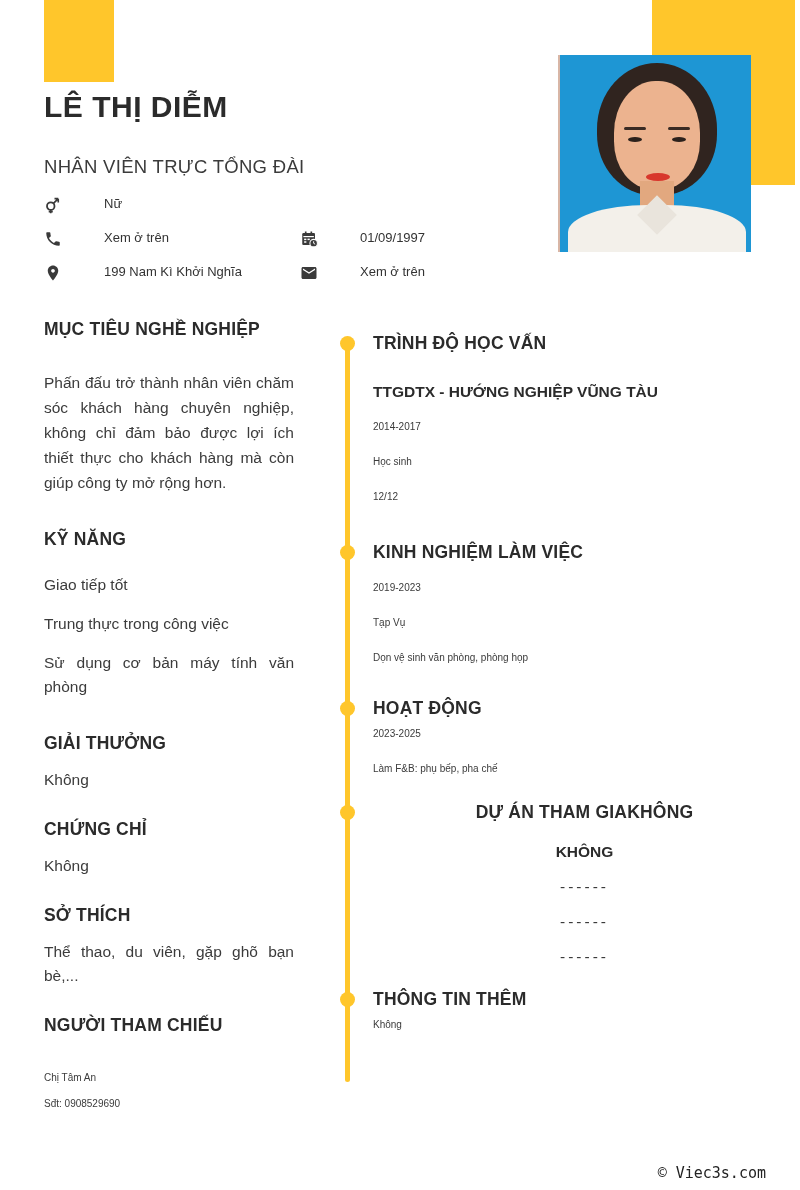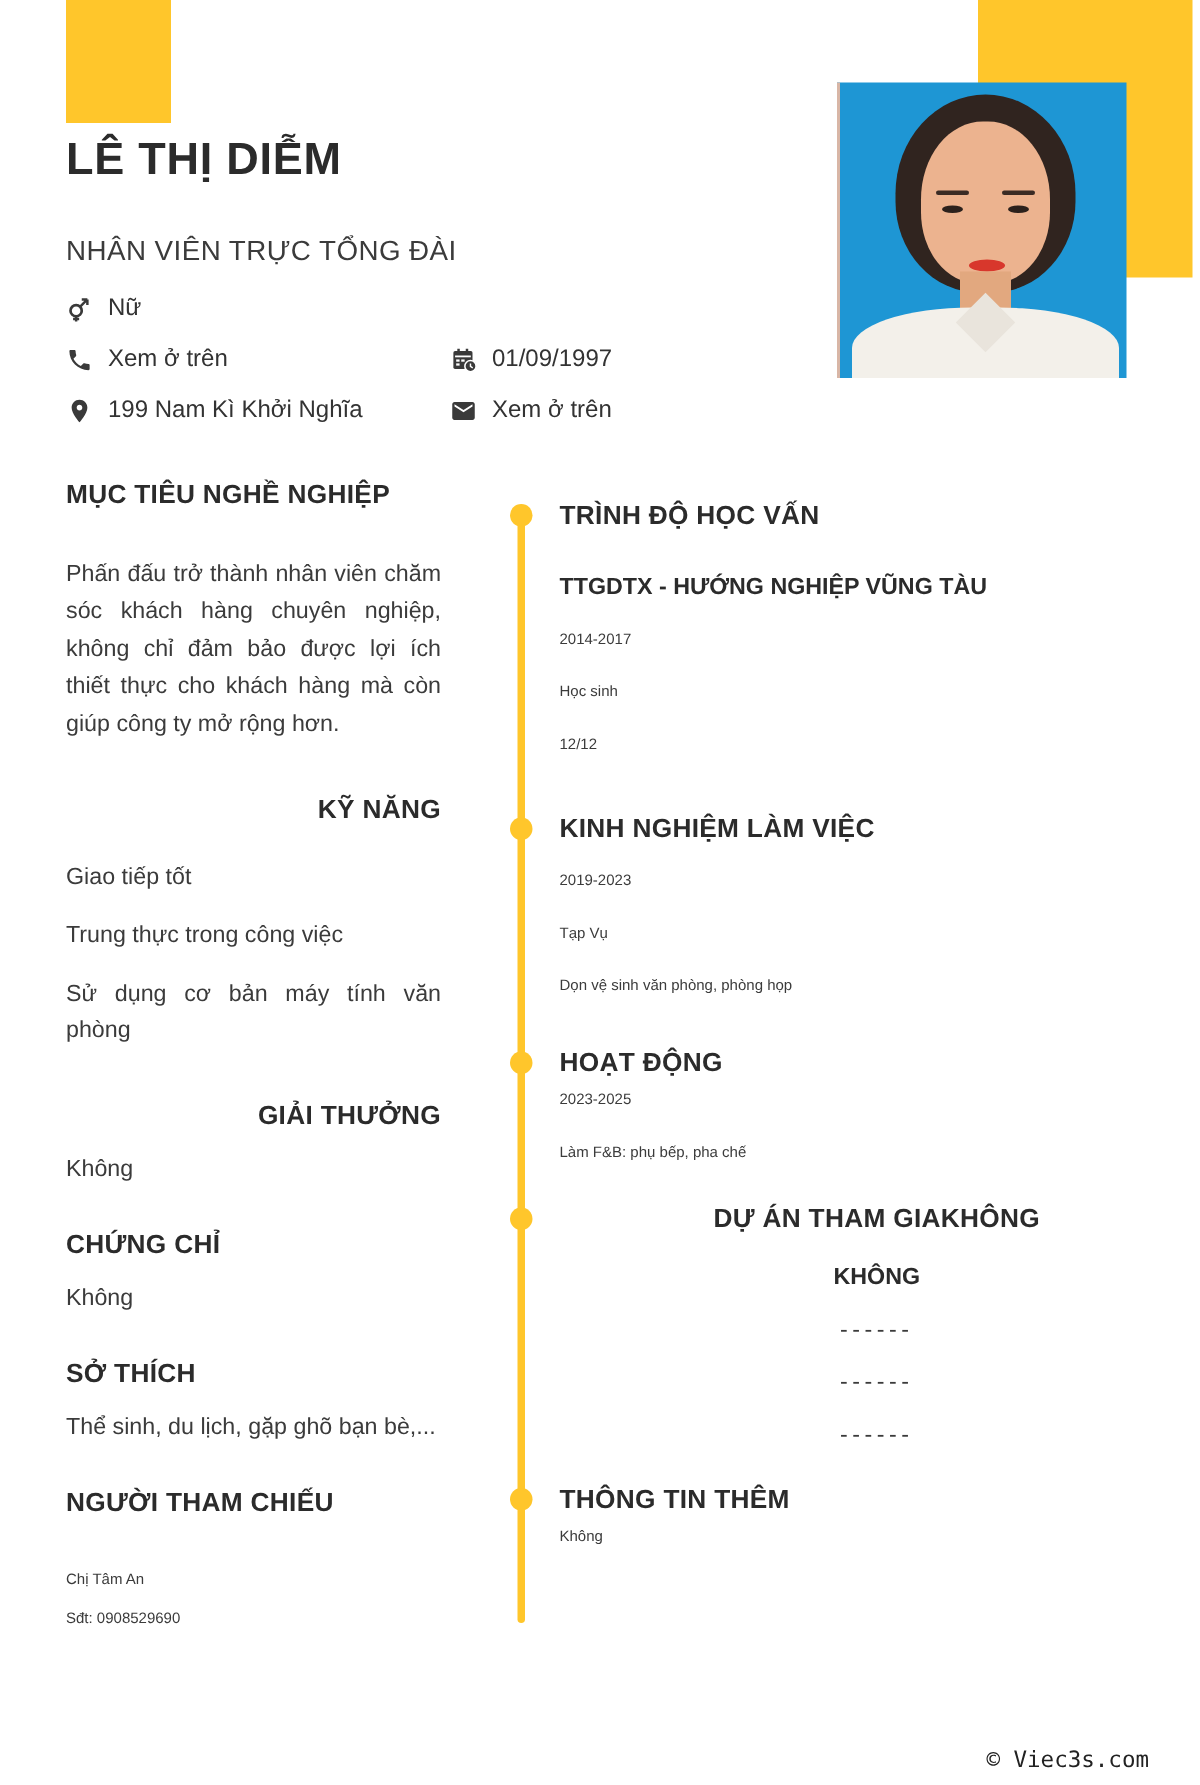--- a/index.html
+++ b/index.html
@@ -24,35 +24,35 @@
   .photo .shirt { position:absolute; left:8px; top:150px; width:178px; height:60px; background:#f3f0ea; border-radius:45% 45% 0 0; }
   .photo .collar { position:absolute; left:83px; top:146px; width:28px; height:28px; background:#e9e4dc; transform:rotate(45deg); }
 
   
   .header-text { position:absolute; left:44px; top:90px; }
   .name { font-size:30px; font-weight:bold; color:#2b2b2b; letter-spacing:0.5px; }
   .job  { margin-top:32px; font-size:18.5px; color:#3b3b3b; letter-spacing:0.3px; }
 
   
   .contact { position:absolute; left:44px; top:196px; width:480px; display:grid; grid-template-columns:256px auto; row-gap:15px; }
-  .c-item { display:flex; align-items:center; height:19px; font-size:16px; color:#333; }
+  .c-item { display:flex; align-items:flex-start; height:19px; font-size:13px; color:#333;gap:32px; }
   .c-item .ic { width:18px; height:18px; margin-right:10px; flex:0 0 18px; display:inline-flex; }
   .c-item .ic svg { width:18px; height:18px; }
   .c-empty { height:19px; }
 
   
   .col-left  { position:absolute; left:44px; top:320px; width:250px; }
   .col-right { position:absolute; left:330px; top:320px; width:466px; padding-left:43px; }
 
   h3.sec { font-size:17.5px; font-weight:bold; color:#2b2b2b; letter-spacing:0.2px; line-height:19px; }
   .body-txt { font-size:15.5px; color:#3b3b3b; line-height:25px; }
   .just { text-align:justify; }
 
   .lc-para { margin-top:31px; }
-  .mt-lg { margin-top:35px;text-align:right; }
+  .mt-lg { margin-top:35px; }
   .mt-md { margin-top:28px; }
   .lc-item { margin-top:15px; font-size:15.5px; line-height:24px; }
   .lc-first { margin-top:24px; }
   .ref-lines { margin-top:30px; font-size:10px; line-height:26px; }
 
   
   .t-line { position:absolute; left:15px; top:22px; width:5px; height:740px; background:var(--accent,#FFC62B); border-radius:3px; }
   .t-sec { position:relative; }
   .t-dot { position:absolute; left:-33px; top:2px; width:15px; height:15px; border-radius:50%; background:var(--accent,#FFC62B); }
   .t-sub  { margin-top:29px; font-size:15.5px; font-weight:bold; color:#2b2b2b; line-height:19px; }
@@ -159,21 +159,21 @@
     <div class="lc-item just">Trung thực trong công việc</div>
     <div class="lc-item just">Sử dụng cơ bản máy tính văn phòng</div>
 
     <h3 class="sec mt-lg">GIẢI THƯỞNG</h3>
     <div class="lc-item">Không</div>
 
     <h3 class="sec mt-md">CHỨNG CHỈ</h3>
     <div class="lc-item">Không</div>
 
     <h3 class="sec mt-md">SỞ THÍCH</h3>
-    <div class="lc-item just">Thể sinh, du lịch, gặp ghõ bạn bè,...</div>
+    <div class="lc-item just">Thể thao, du viên, gặp ghõ bạn bè,...</div>
 
     <h3 class="sec mt-md">NGƯỜI THAM CHIẾU</h3>
     <div class="ref-lines">
       <div>Chị Tâm An</div>
       <div>Sđt: 0908529690</div>
     </div>
   </div>
 
   <div class="col-right">
     <div class="t-line"></div>

